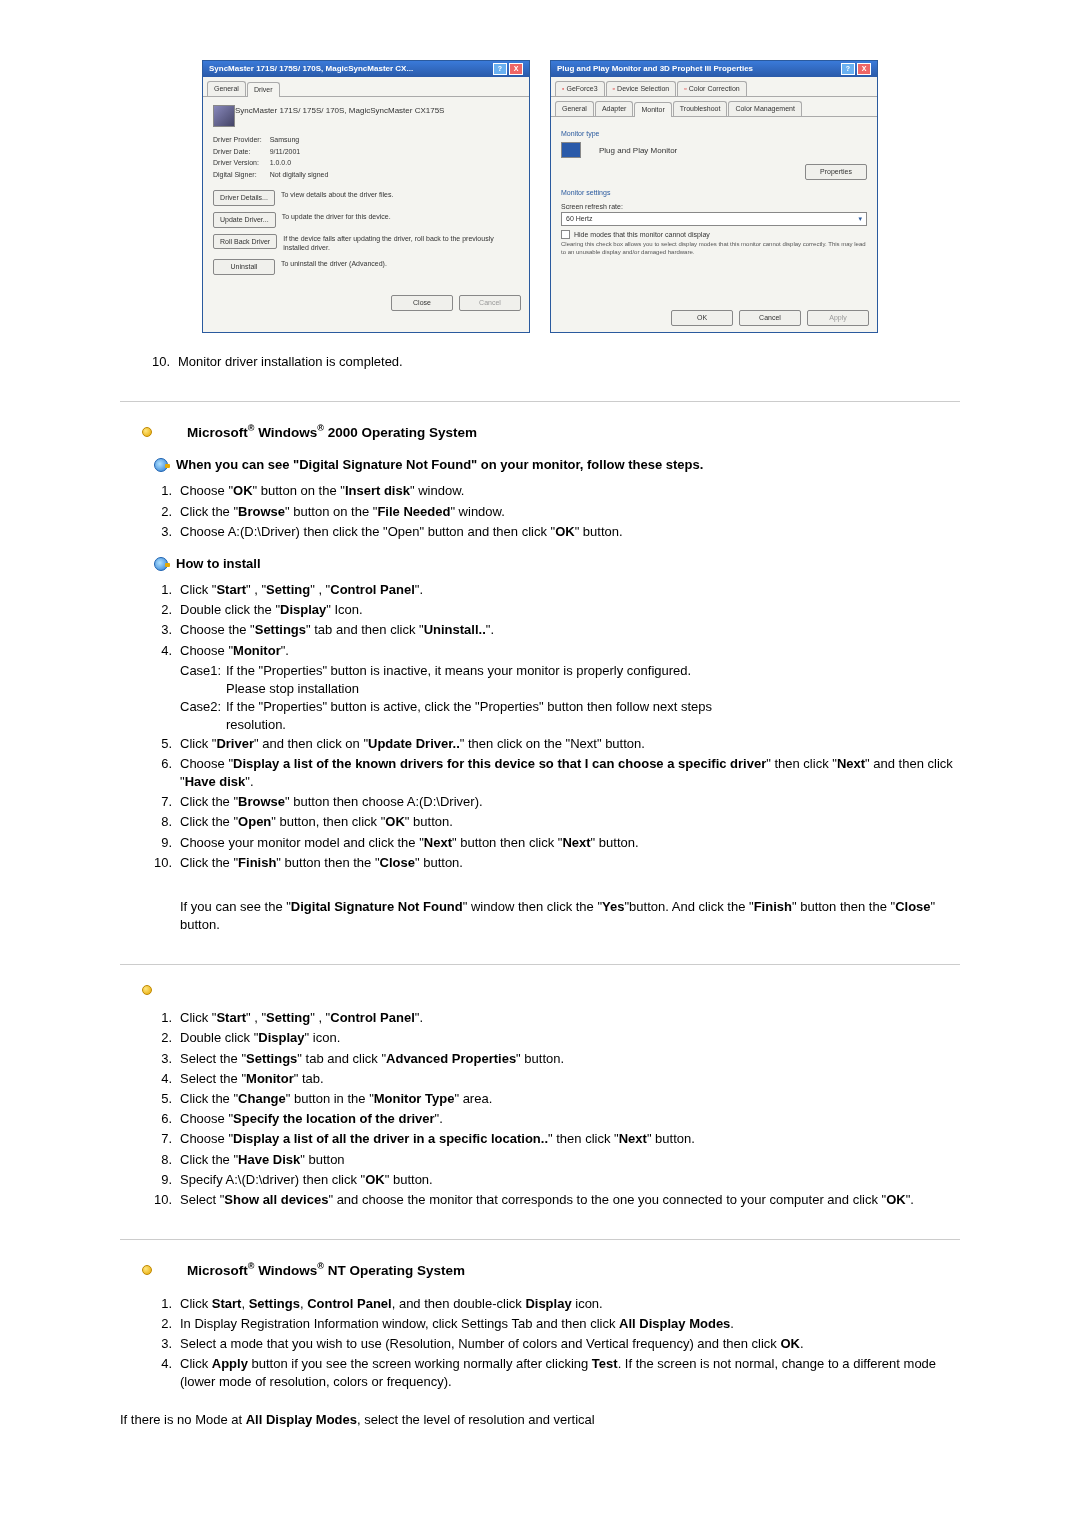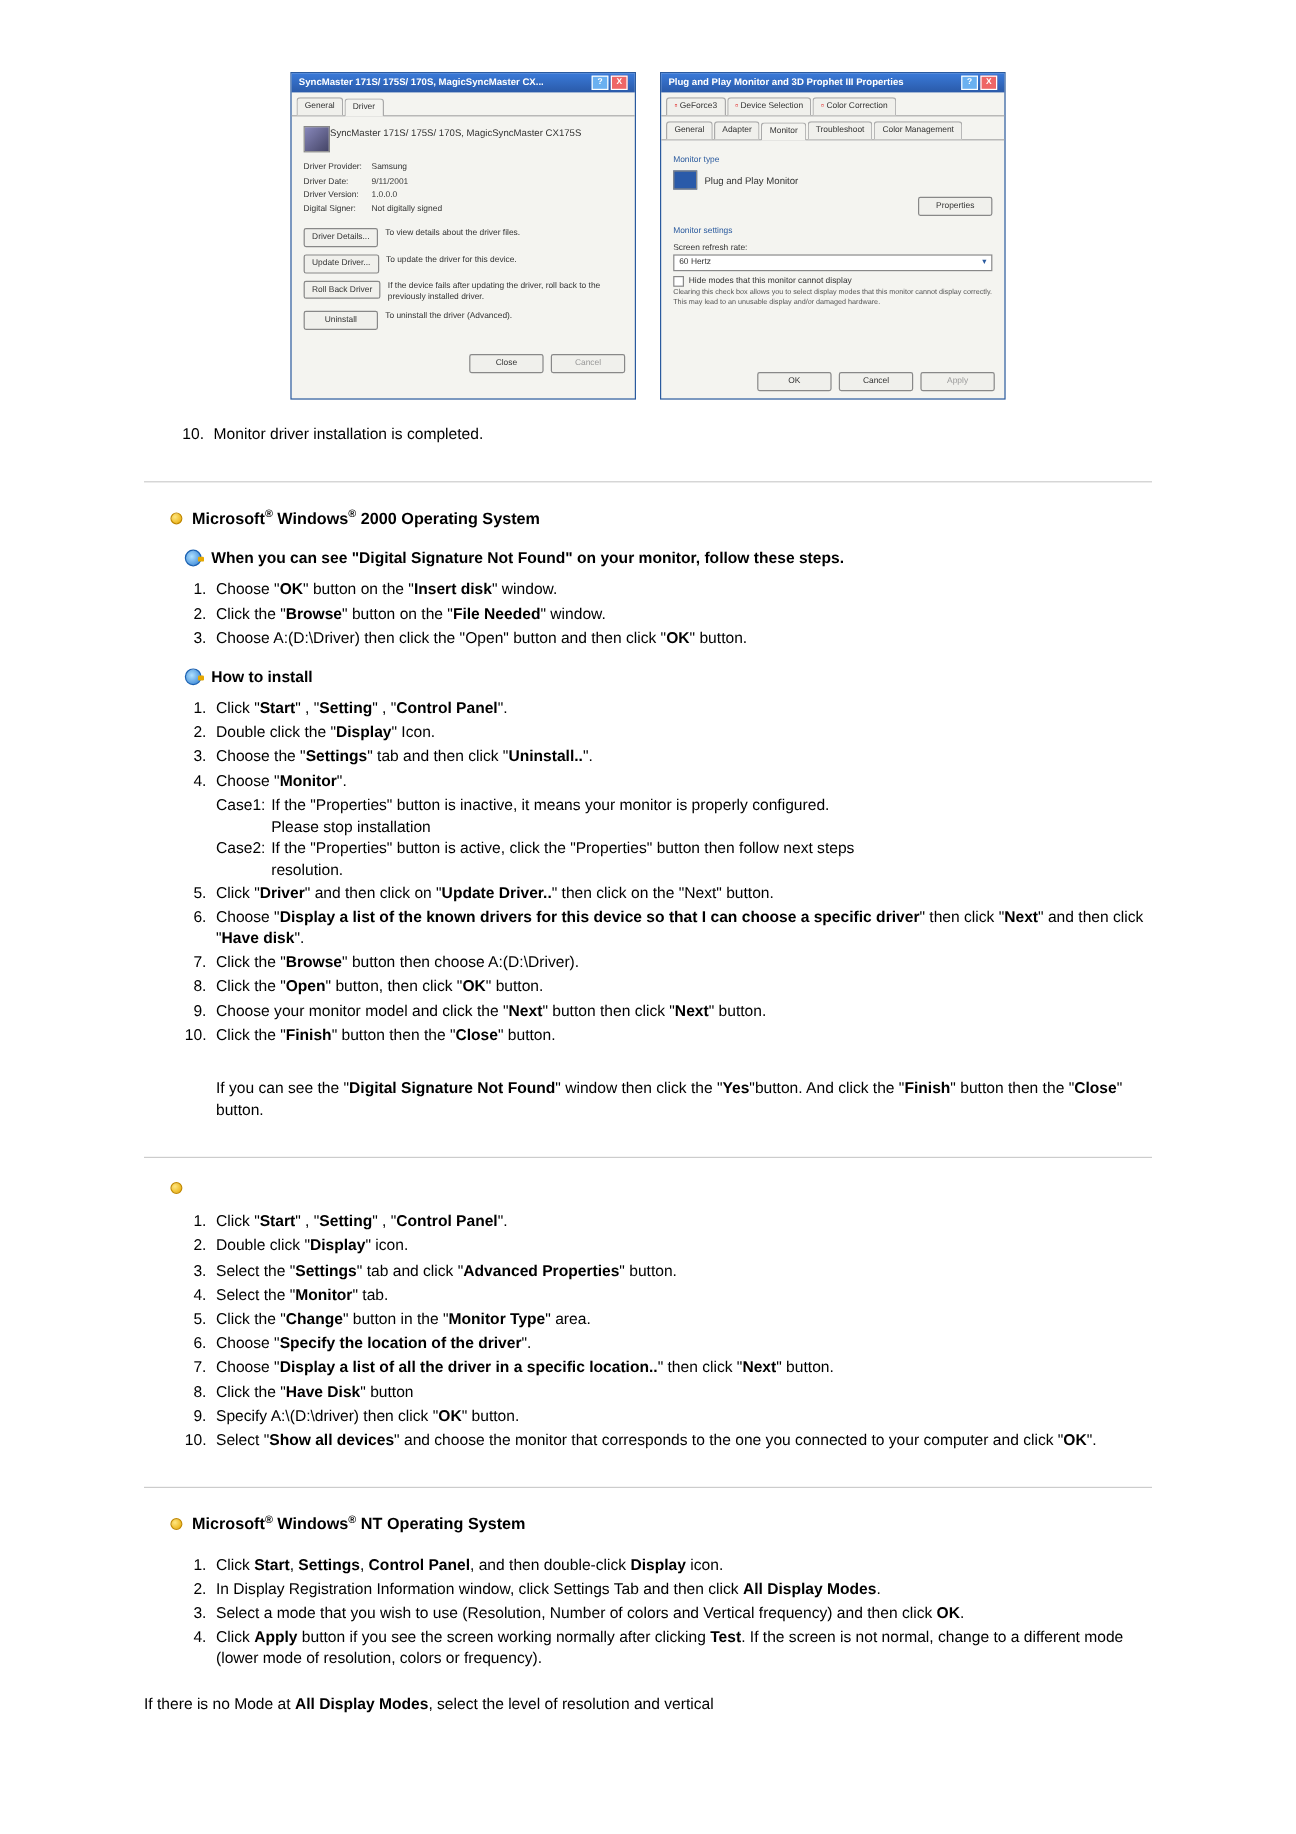--- a/index.html
+++ b/index.html
@@ -12,21 +12,21 @@
       padding: 60px 120px 40px 120px;
       line-height: 1.4;
     }
     .screenshots {
       display: flex;
       gap: 20px;
       margin-bottom: 20px;
       justify-content: center;
     }
     .dialog {
-      width: 288px;
+      width: 328px;
       border: 1px solid #2a5a9e;
       background: #f4f4f0;
       font-size: 8px;
       color: #333;
     }
     .dialog-title {
       background: linear-gradient(to bottom, #3a7ad9, #2a5aa9);
       color: #fff;
       padding: 2px 6px;
       font-weight: bold;
@@ -76,40 +76,40 @@
       font-size: 7px;
       border-radius: 2px;
       white-space: nowrap;
       min-width: 62px;
       text-align: center;
     }
     .xp-btn.disabled { color: #999; }
     .btn-desc { font-size: 7px; flex: 1; }
     .dlg-footer { display: flex; justify-content: flex-end; gap: 6px; padding: 6px 8px; }
     .section-head { color: #2a5a9e; font-size: 7px; margin: 4px 0; }
-    .mon-icon-row { display: flex; gap: 6px; align-items: center; margin-bottom: 6px; }
+    .mon-icon-row { display: flex; gap: 18px; align-items: center; margin-bottom: 6px; }
     .mon-icon { width: 20px; height: 16px; background: #2a5aa9; border: 1px solid #888; }
     .dropdown {
       border: 1px solid #888; background: #fff;
       font-size: 7px; padding: 1px 4px;
       display: flex; justify-content: space-between; align-items: center;
     }
     .dropdown::after { content: "▾"; color: #2a5a9e; }
     .checkbox-row { display: flex; gap: 4px; font-size: 7px; margin-top: 4px; }
     .checkbox { width: 9px; height: 9px; border: 1px solid #888; background: #fff; }
     .small-note { font-size: 6px; color: #555; margin-top: 2px; line-height: 1.2; }
     .right-align { display: flex; justify-content: flex-end; }
 
     .step-line { margin: 0 0 6px 30px; display: flex; }
     .step-num { width: 28px; text-align: right; padding-right: 8px; }
     hr.sep { border: none; border-top: 1px solid #ccc; margin: 30px 0 20px 0; }
 
     .bullet-heading {
       display: flex; align-items: center; font-weight: bold;
-      margin: 8px 0 14px 22px; font-size: 13.5px;
+      margin: 8px 0 14px 22px; font-size: 13.5px; gap: 27px;
     }
     .bullet-heading .yellow-bullet {
       width: 10px; height: 10px; border-radius: 50%;
       background: radial-gradient(circle at 35% 35%, #ffe680, #e6a800);
       margin-right: 8px;
       border: 1px solid #c08800;
     }
     .sub-bullet {
       display: flex; align-items: center; font-weight: bold;
       margin: 14px 0 8px 34px;

